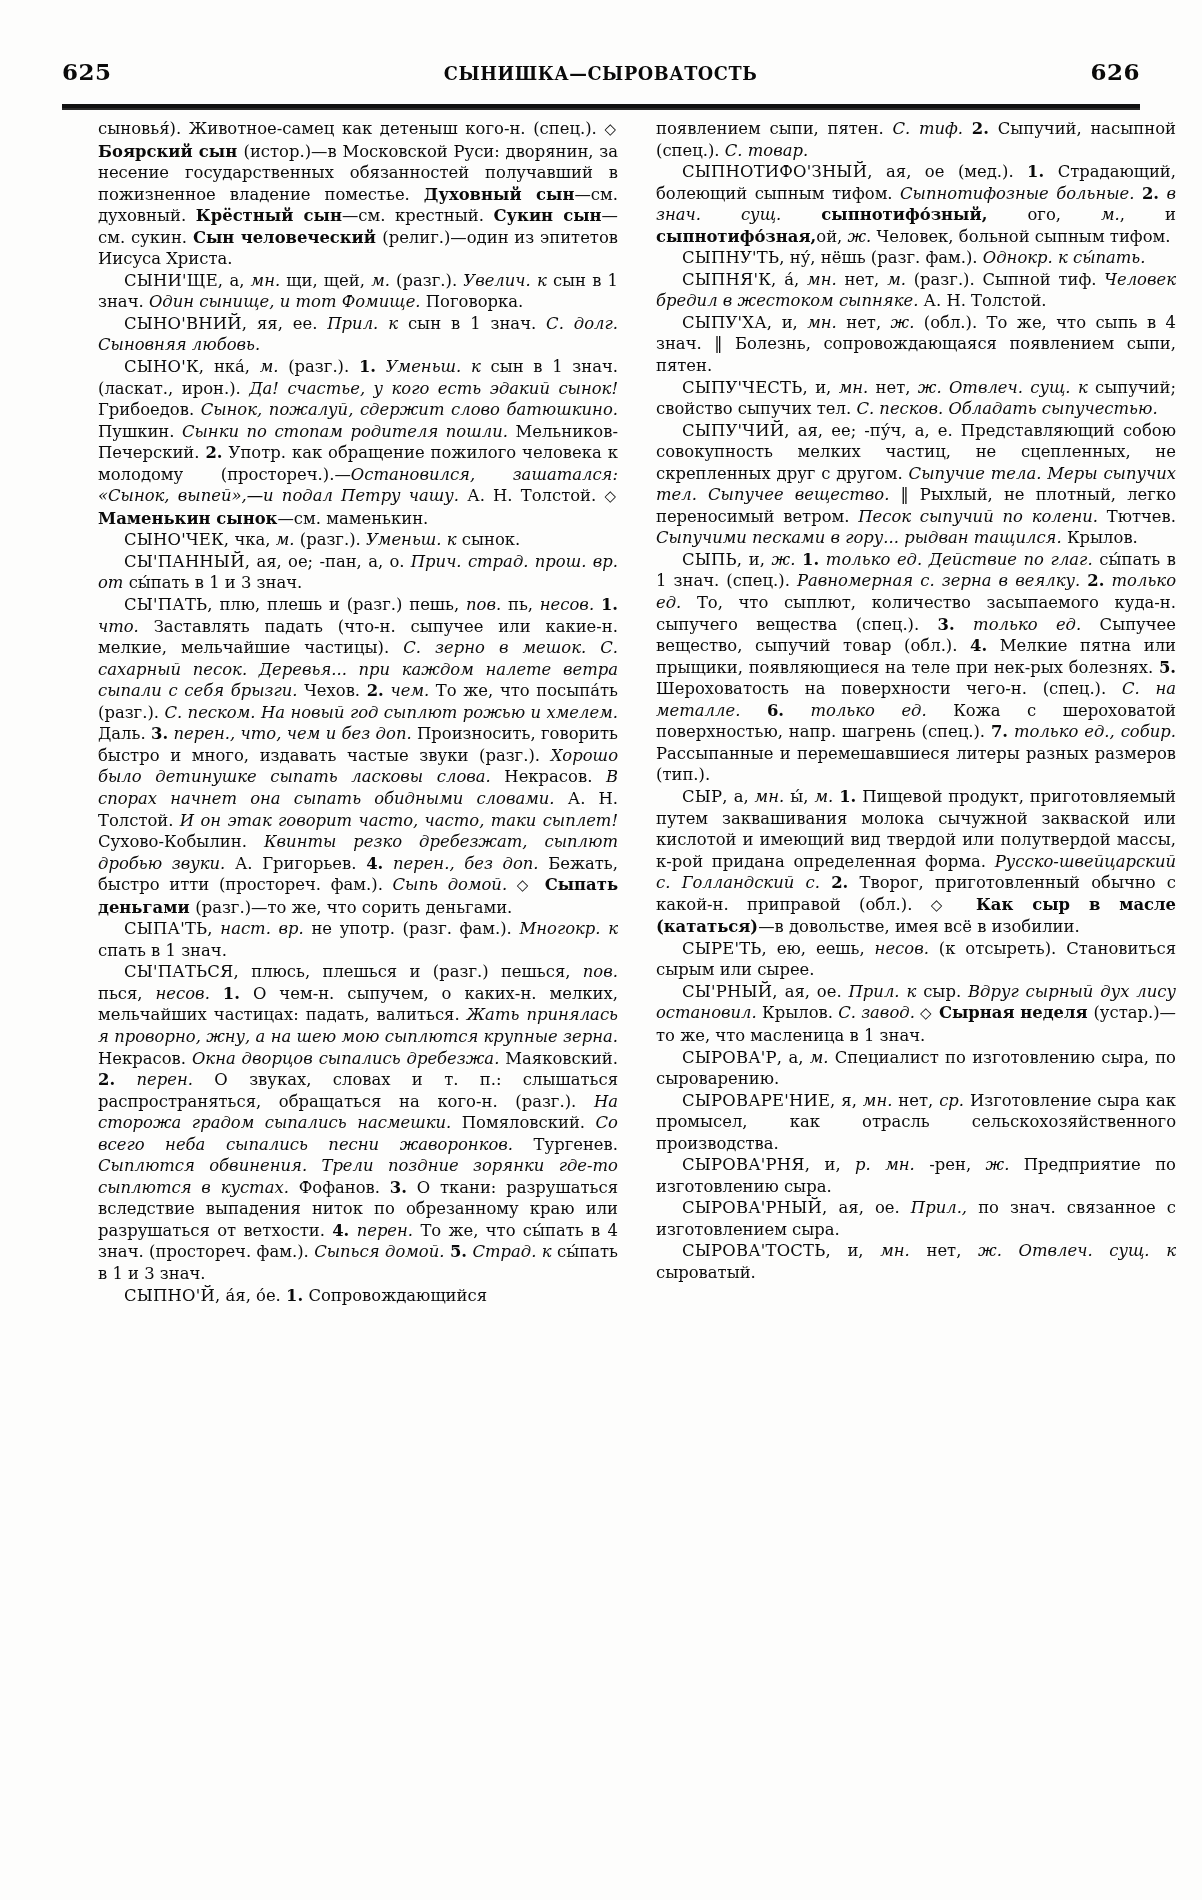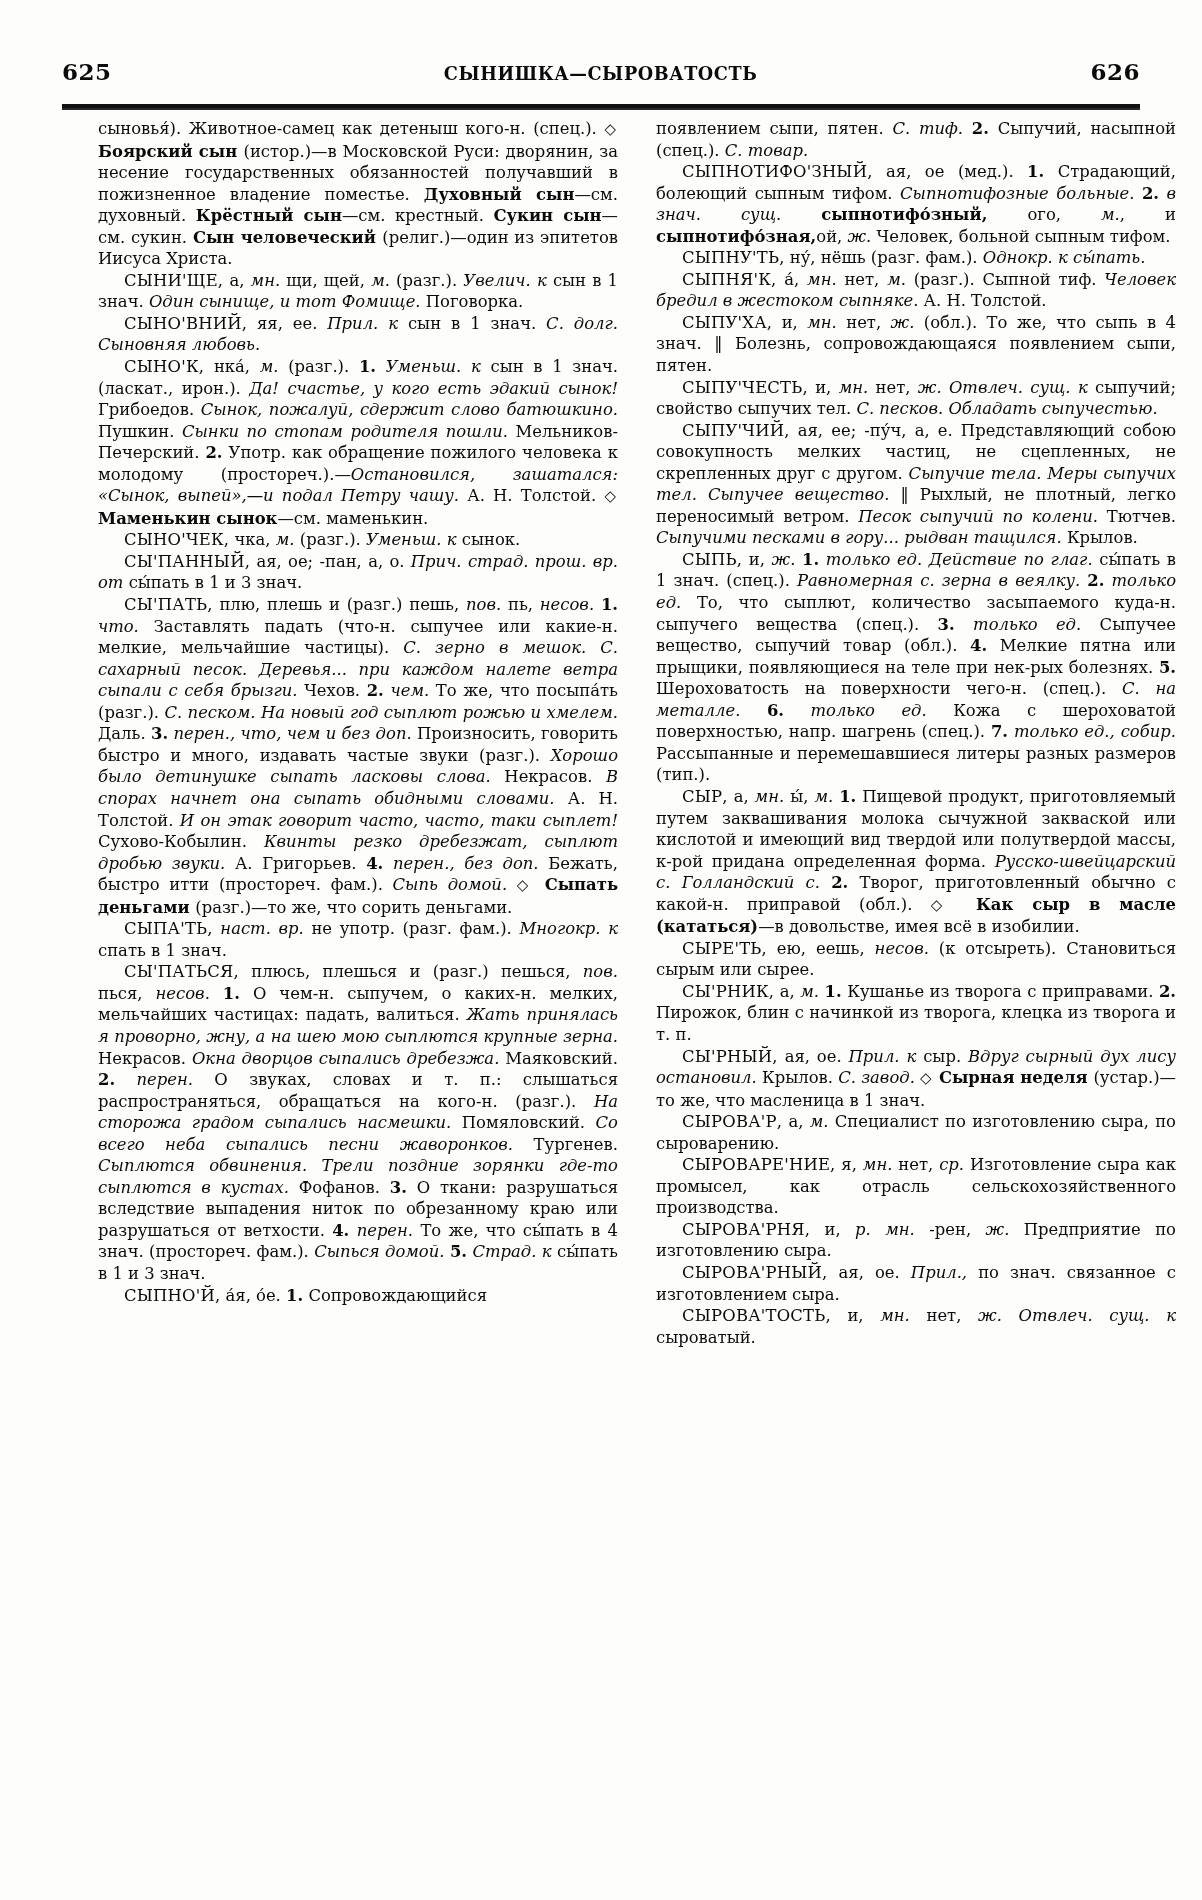--- a/index.html
+++ b/index.html
@@ -127,21 +127,20 @@
         <p class="cont"><span class="par">появлением сыпи, пятен. </span><i>С. тиф.</i><span class="par"> </span><b>2.</b><span class="par"> Сыпучий, насыпной (спец.). </span><i>С. товар.</i></p>
         <p><span class="hw">СЫПНОТИФО'ЗНЫЙ,</span><span class="par"> ая, ое (мед.). </span><b>1.</b><span class="par"> Страдающий, болеющий сыпным тифом. </span><i>Сыпнотифозные больные.</i><span class="par"> </span><b>2.</b><span class="par"> </span><i>в знач. сущ.</i><span class="par"> </span><b>сыпнотифо́зный,</b><span class="par"> ого, </span><i>м.</i><span class="par">, и </span><b>сыпнотифо́зная,</b><span class="par">ой, </span><i>ж.</i><span class="par"> Человек, больной сыпным тифом.</span></p>
         <p><span class="hw">СЫПНУ'ТЬ,</span><span class="par"> ну́, нёшь (разг. фам.). </span><i>Однокр. к сы́пать.</i></p>
         <p><span class="hw">СЫПНЯ'К,</span><span class="par"> а́, </span><i>мн.</i><span class="par"> нет, </span><i>м.</i><span class="par"> (разг.). Сыпной тиф. </span><i>Человек бредил в жестоком сыпняке.</i><span class="par"> А. Н. Толстой.</span></p>
         <p><span class="hw">СЫПУ'ХА,</span><span class="par"> и, </span><i>мн.</i><span class="par"> нет, </span><i>ж.</i><span class="par"> (обл.). То же, что сыпь в 4 знач. ‖ Болезнь, сопровождающаяся появлением сыпи, пятен.</span></p>
         <p><span class="hw">СЫПУ'ЧЕСТЬ,</span><span class="par"> и, </span><i>мн.</i><span class="par"> нет, </span><i>ж.</i><span class="par"> </span><i>Отвлеч. сущ. к</i><span class="par"> сыпучий; свойство сыпучих тел. </span><i>С. песков. Обладать сыпучестью.</i></p>
         <p><span class="hw">СЫПУ'ЧИЙ,</span><span class="par"> ая, ее; -пу́ч, а, е. Представляющий собою совокупность мелких частиц, не сцепленных, не скрепленных друг с другом. </span><i>Сыпучие тела. Меры сыпучих тел. Сыпучее вещество.</i><span class="par"> ‖ Рыхлый, не плотный, легко переносимый ветром. </span><i>Песок сыпучий по колени.</i><span class="par"> Тютчев. </span><i>Сыпучими песками в гору... рыдван тащился.</i><span class="par"> Крылов.</span></p>
         <p><span class="hw">СЫПЬ,</span><span class="par"> и, </span><i>ж.</i><span class="par"> </span><b>1.</b><span class="par"> </span><i>только ед. Действие по глаг.</i><span class="par"> сы́пать в 1 знач. (спец.). </span><i>Равномерная с. зерна в веялку.</i><span class="par"> </span><b>2.</b><span class="par"> </span><i>только ед.</i><span class="par"> То, что сыплют, количество засыпаемого куда-н. сыпучего вещества (спец.). </span><b>3.</b><span class="par"> </span><i>только ед.</i><span class="par"> Сыпучее вещество, сыпучий товар (обл.). </span><b>4.</b><span class="par"> Мелкие пятна или прыщики, появляющиеся на теле при нек-рых болезнях. </span><b>5.</b><span class="par"> Шероховатость на поверхности чего-н. (спец.). </span><i>С. на металле.</i><span class="par"> </span><b>6.</b><span class="par"> </span><i>только ед.</i><span class="par"> Кожа с шероховатой поверхностью, напр. шагрень (спец.). </span><b>7.</b><span class="par"> </span><i>только ед., собир.</i><span class="par"> Рассыпанные и перемешавшиеся литеры разных размеров (тип.).</span></p>
         <p><span class="hw">СЫР,</span><span class="par"> а, </span><i>мн.</i><span class="par"> ы́, </span><i>м.</i><span class="par"> </span><b>1.</b><span class="par"> Пищевой продукт, приготовляемый путем заквашивания молока сычужной закваской или кислотой и имеющий вид твердой или полутвердой массы, к-рой придана определенная форма. </span><i>Русско-швейцарский с. Голландский с.</i><span class="par"> </span><b>2.</b><span class="par"> Творог, приготовленный обычно с какой-н. приправой (обл.). </span><span class="dmd">◇ </span><b>Как сыр в масле (кататься)</b><span class="par">—в довольстве, имея всё в изобилии.</span></p>
         <p><span class="hw">СЫРЕ'ТЬ,</span><span class="par"> ею, еешь, </span><i>несов.</i><span class="par"> (к отсыреть). Становиться сырым или сырее.</span></p>
-        <p><span class="hw">СЫ'РНИК,</span><span class="par"> а, </span><i>м.</i><span class="par"> </span><b>1.</b><span class="par"> Кушанье из творога с приправами. </span><b>2.</b><span class="par"> Пирожок, блин с начинкой из творога, клецка из творога и т. п.</span></p>
         <p><span class="hw">СЫ'РНЫЙ,</span><span class="par"> ая, ое. </span><i>Прил. к</i><span class="par"> сыр. </span><i>Вдруг сырный дух лису остановил.</i><span class="par"> Крылов. </span><i>С. завод.</i><span class="dmd"> ◇ </span><b>Сырная неделя </b><span class="par">(устар.)—то же, что масленица в 1 знач.</span></p>
         <p><span class="hw">СЫРОВА'Р,</span><span class="par"> а, </span><i>м.</i><span class="par"> Специалист по изготовлению сыра, по сыроварению.</span></p>
         <p><span class="hw">СЫРОВАРЕ'НИЕ,</span><span class="par"> я, </span><i>мн.</i><span class="par"> нет, </span><i>ср.</i><span class="par"> Изготовление сыра как промысел, как отрасль сельскохозяйственного производства.</span></p>
         <p><span class="hw">СЫРОВА'РНЯ,</span><span class="par"> и, </span><i>р. мн.</i><span class="par"> -рен, </span><i>ж.</i><span class="par"> Предприятие по изготовлению сыра.</span></p>
         <p><span class="hw">СЫРОВА'РНЫЙ,</span><span class="par"> ая, ое. </span><i>Прил.,</i><span class="par"> по знач. связанное с изготовлением сыра.</span></p>
         <p><span class="hw">СЫРОВА'ТОСТЬ,</span><span class="par"> и, </span><i>мн.</i><span class="par"> нет, </span><i>ж.</i><span class="par"> </span><i>Отвлеч. сущ. к</i><span class="par"> сыроватый.</span></p>
       </div>
   </div>
 
 </div>

